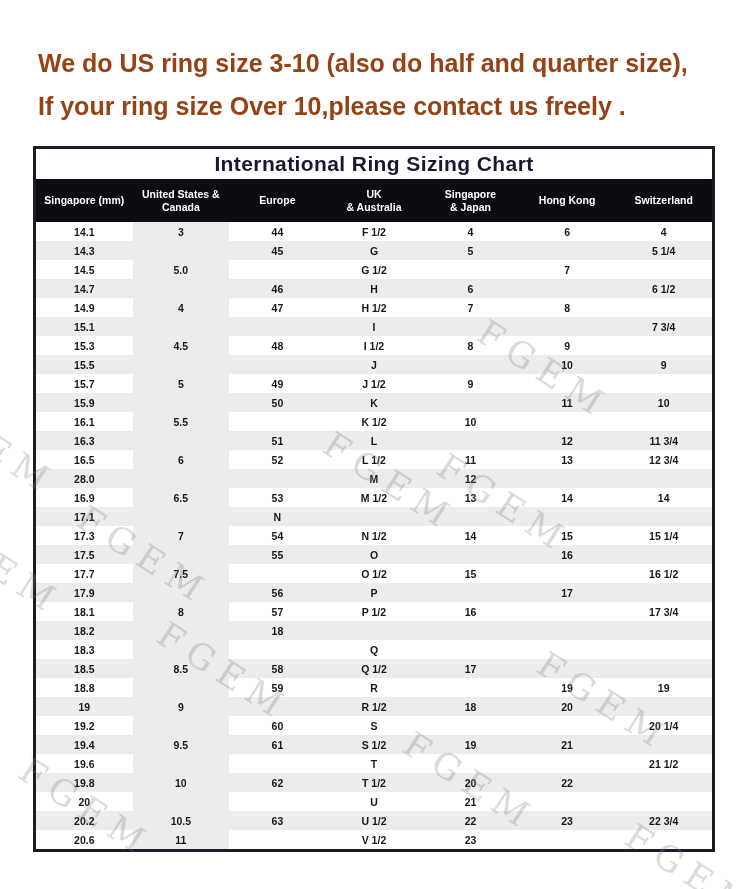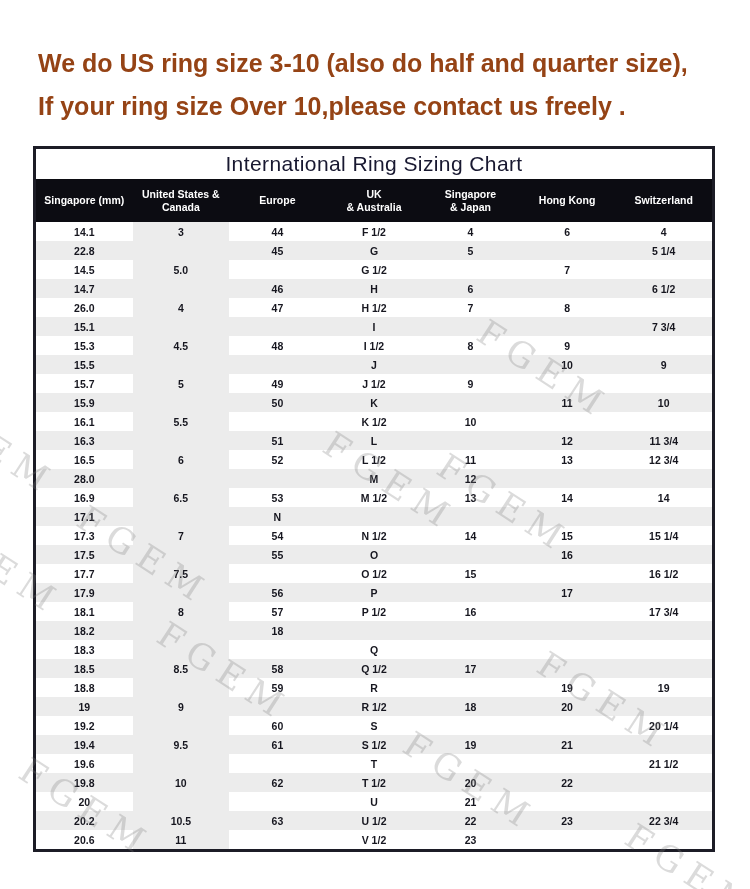--- a/index.html
+++ b/index.html
@@ -12,21 +12,21 @@
     position:absolute;left:38px;top:42px;width:700px;
     color:#954315;font-size:25px;font-weight:bold;line-height:43px;
     letter-spacing:0px;
   }
   .sizing-table{
     position:absolute;left:33px;top:146px;width:676px;
     border:3px solid #1c1c26;background:#ffffff;
   }
   .table-title{
     height:30px;line-height:30px;text-align:center;
-    font-size:21px;font-weight:normal;color:#181830;letter-spacing:0.4px;
+    font-size:21px;font-weight:bold;color:#181830;letter-spacing:0.4px;
   }
   table{
     width:100%;border-collapse:collapse;table-layout:fixed;
   }
   thead th{
     background:#0c0c12;color:#ffffff;
     font-size:10.5px;font-weight:bold;text-align:center;vertical-align:middle;
     height:43px;line-height:13px;padding:0 2px;
     white-space:pre-line;
   }
@@ -78,21 +78,21 @@
         <tr>
           <td>14.1</td>
           <td>3</td>
           <td>44</td>
           <td>F 1/2</td>
           <td>4</td>
           <td>6</td>
           <td>4</td>
         </tr>
         <tr>
-          <td>22.8</td>
+          <td>14.3</td>
           <td></td>
           <td>45</td>
           <td>G</td>
           <td>5</td>
           <td></td>
           <td>5 1/4</td>
         </tr>
         <tr>
           <td>14.5</td>
           <td>5.0</td>
@@ -105,21 +105,21 @@
         <tr>
           <td>14.7</td>
           <td></td>
           <td>46</td>
           <td>H</td>
           <td>6</td>
           <td></td>
           <td>6 1/2</td>
         </tr>
         <tr>
-          <td>26.0</td>
+          <td>14.9</td>
           <td>4</td>
           <td>47</td>
           <td>H 1/2</td>
           <td>7</td>
           <td>8</td>
           <td></td>
         </tr>
         <tr>
           <td>15.1</td>
           <td></td>

